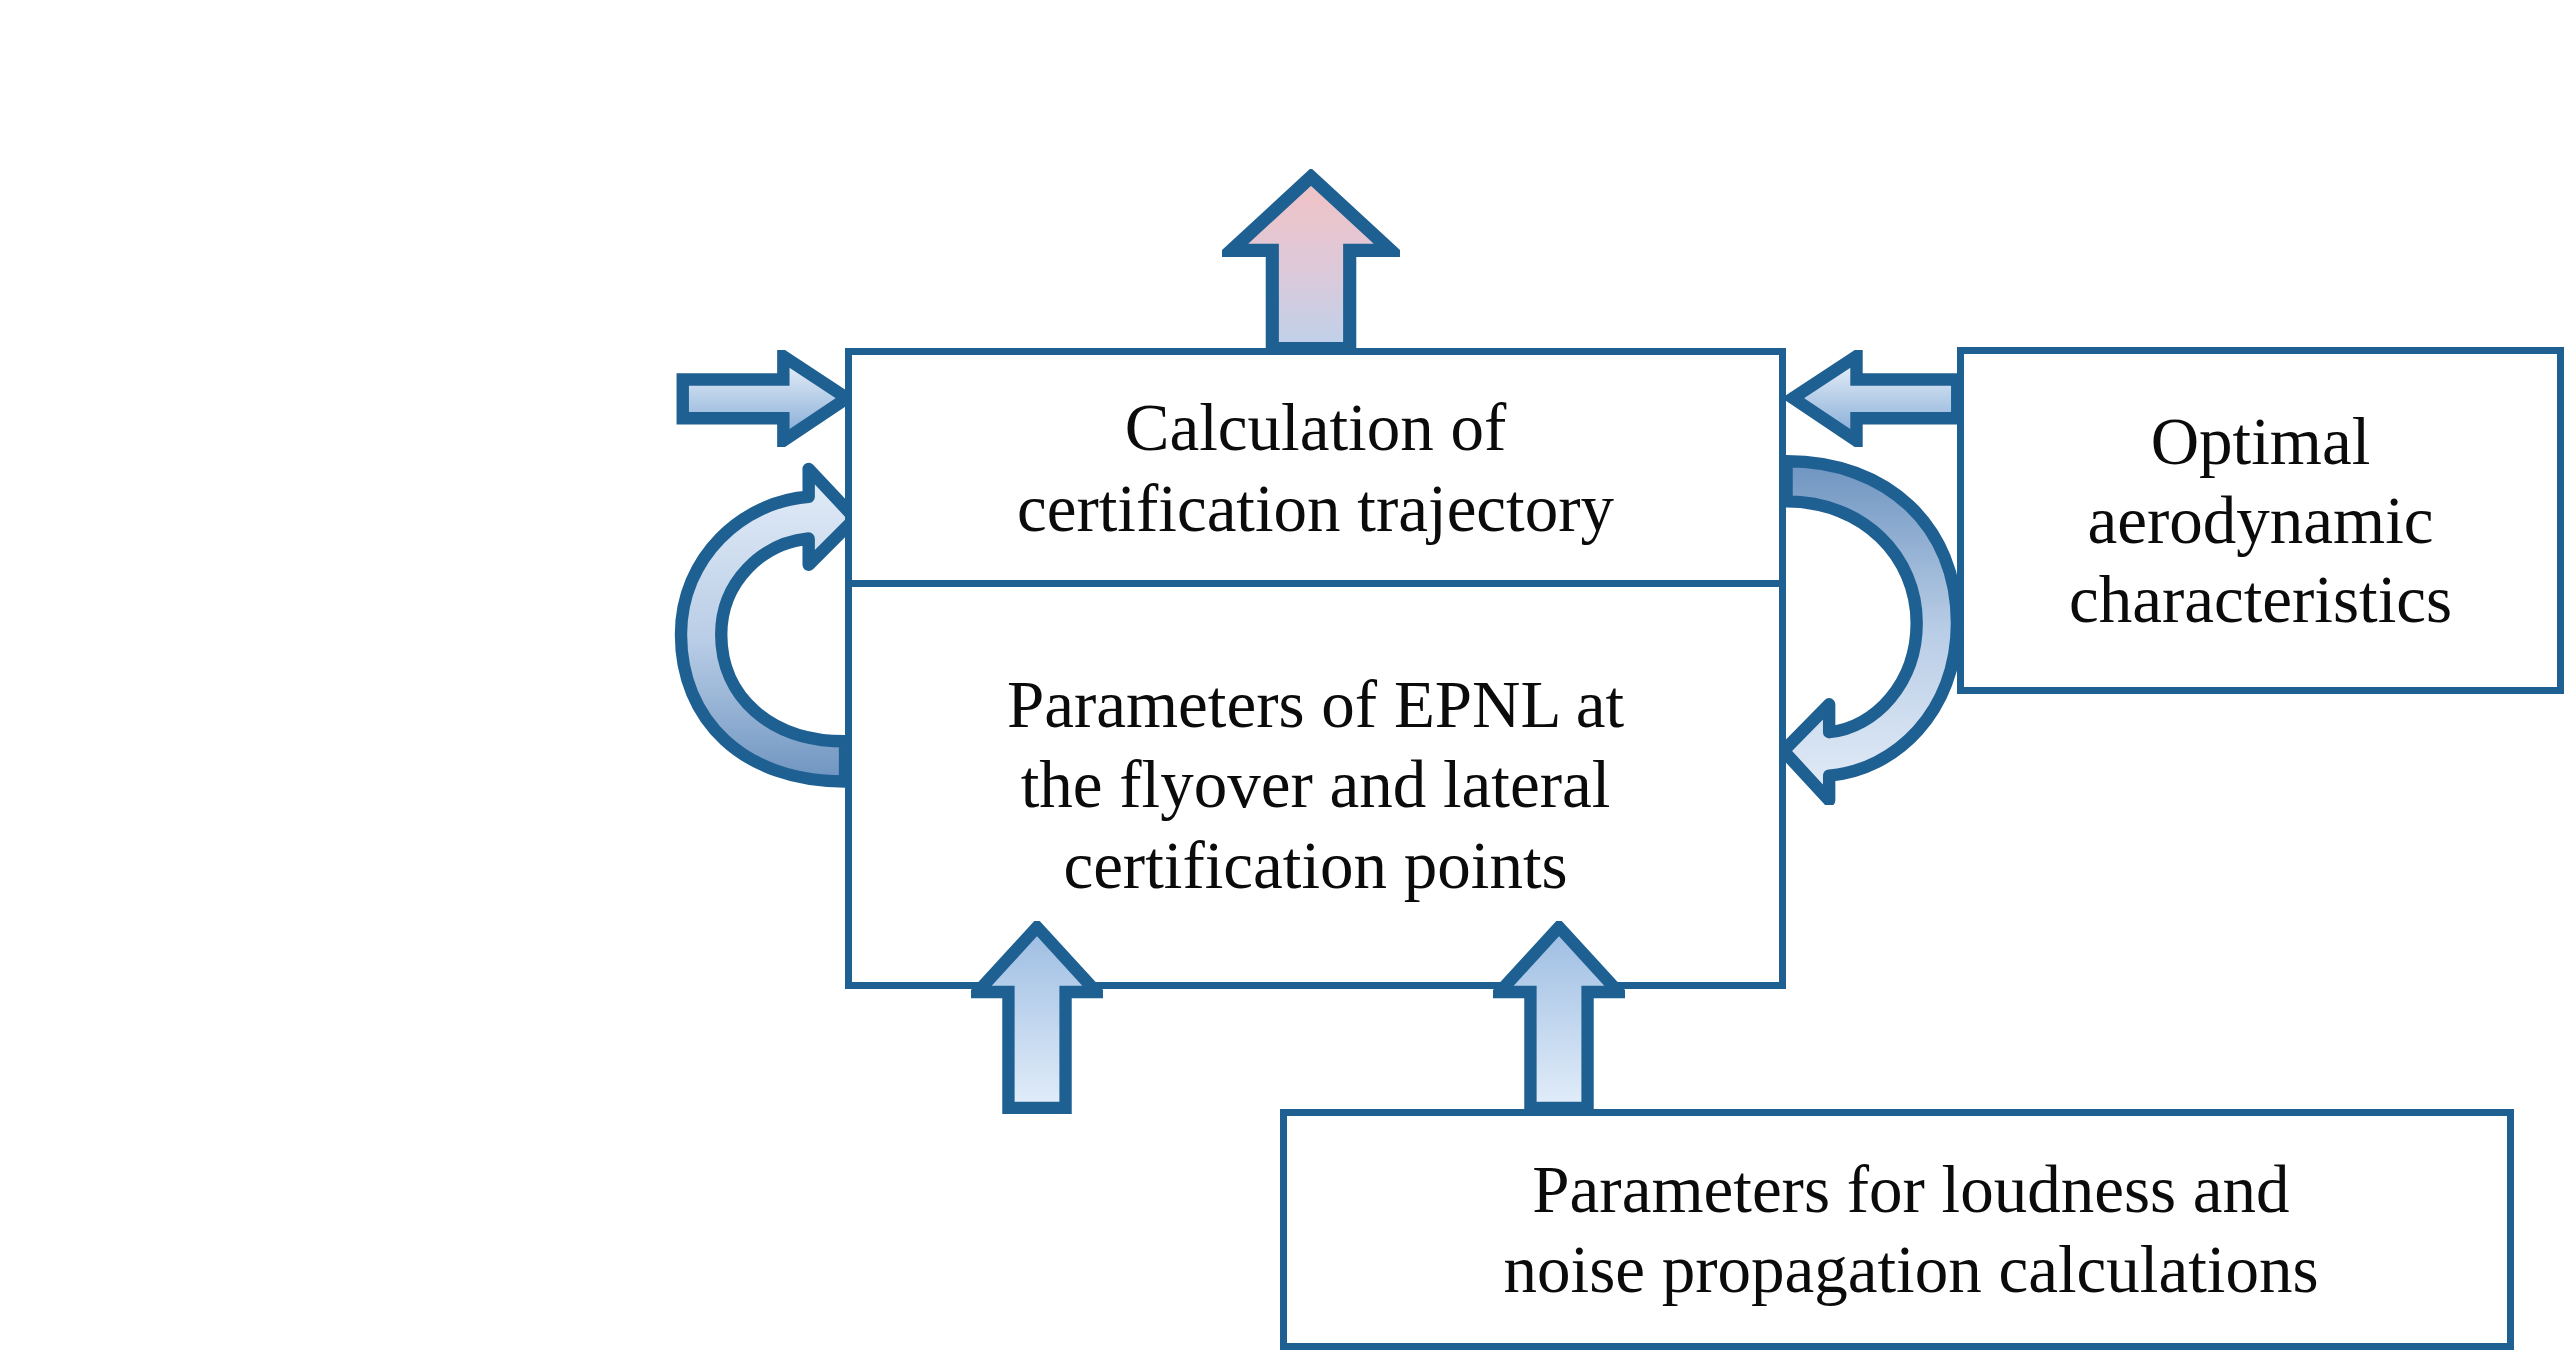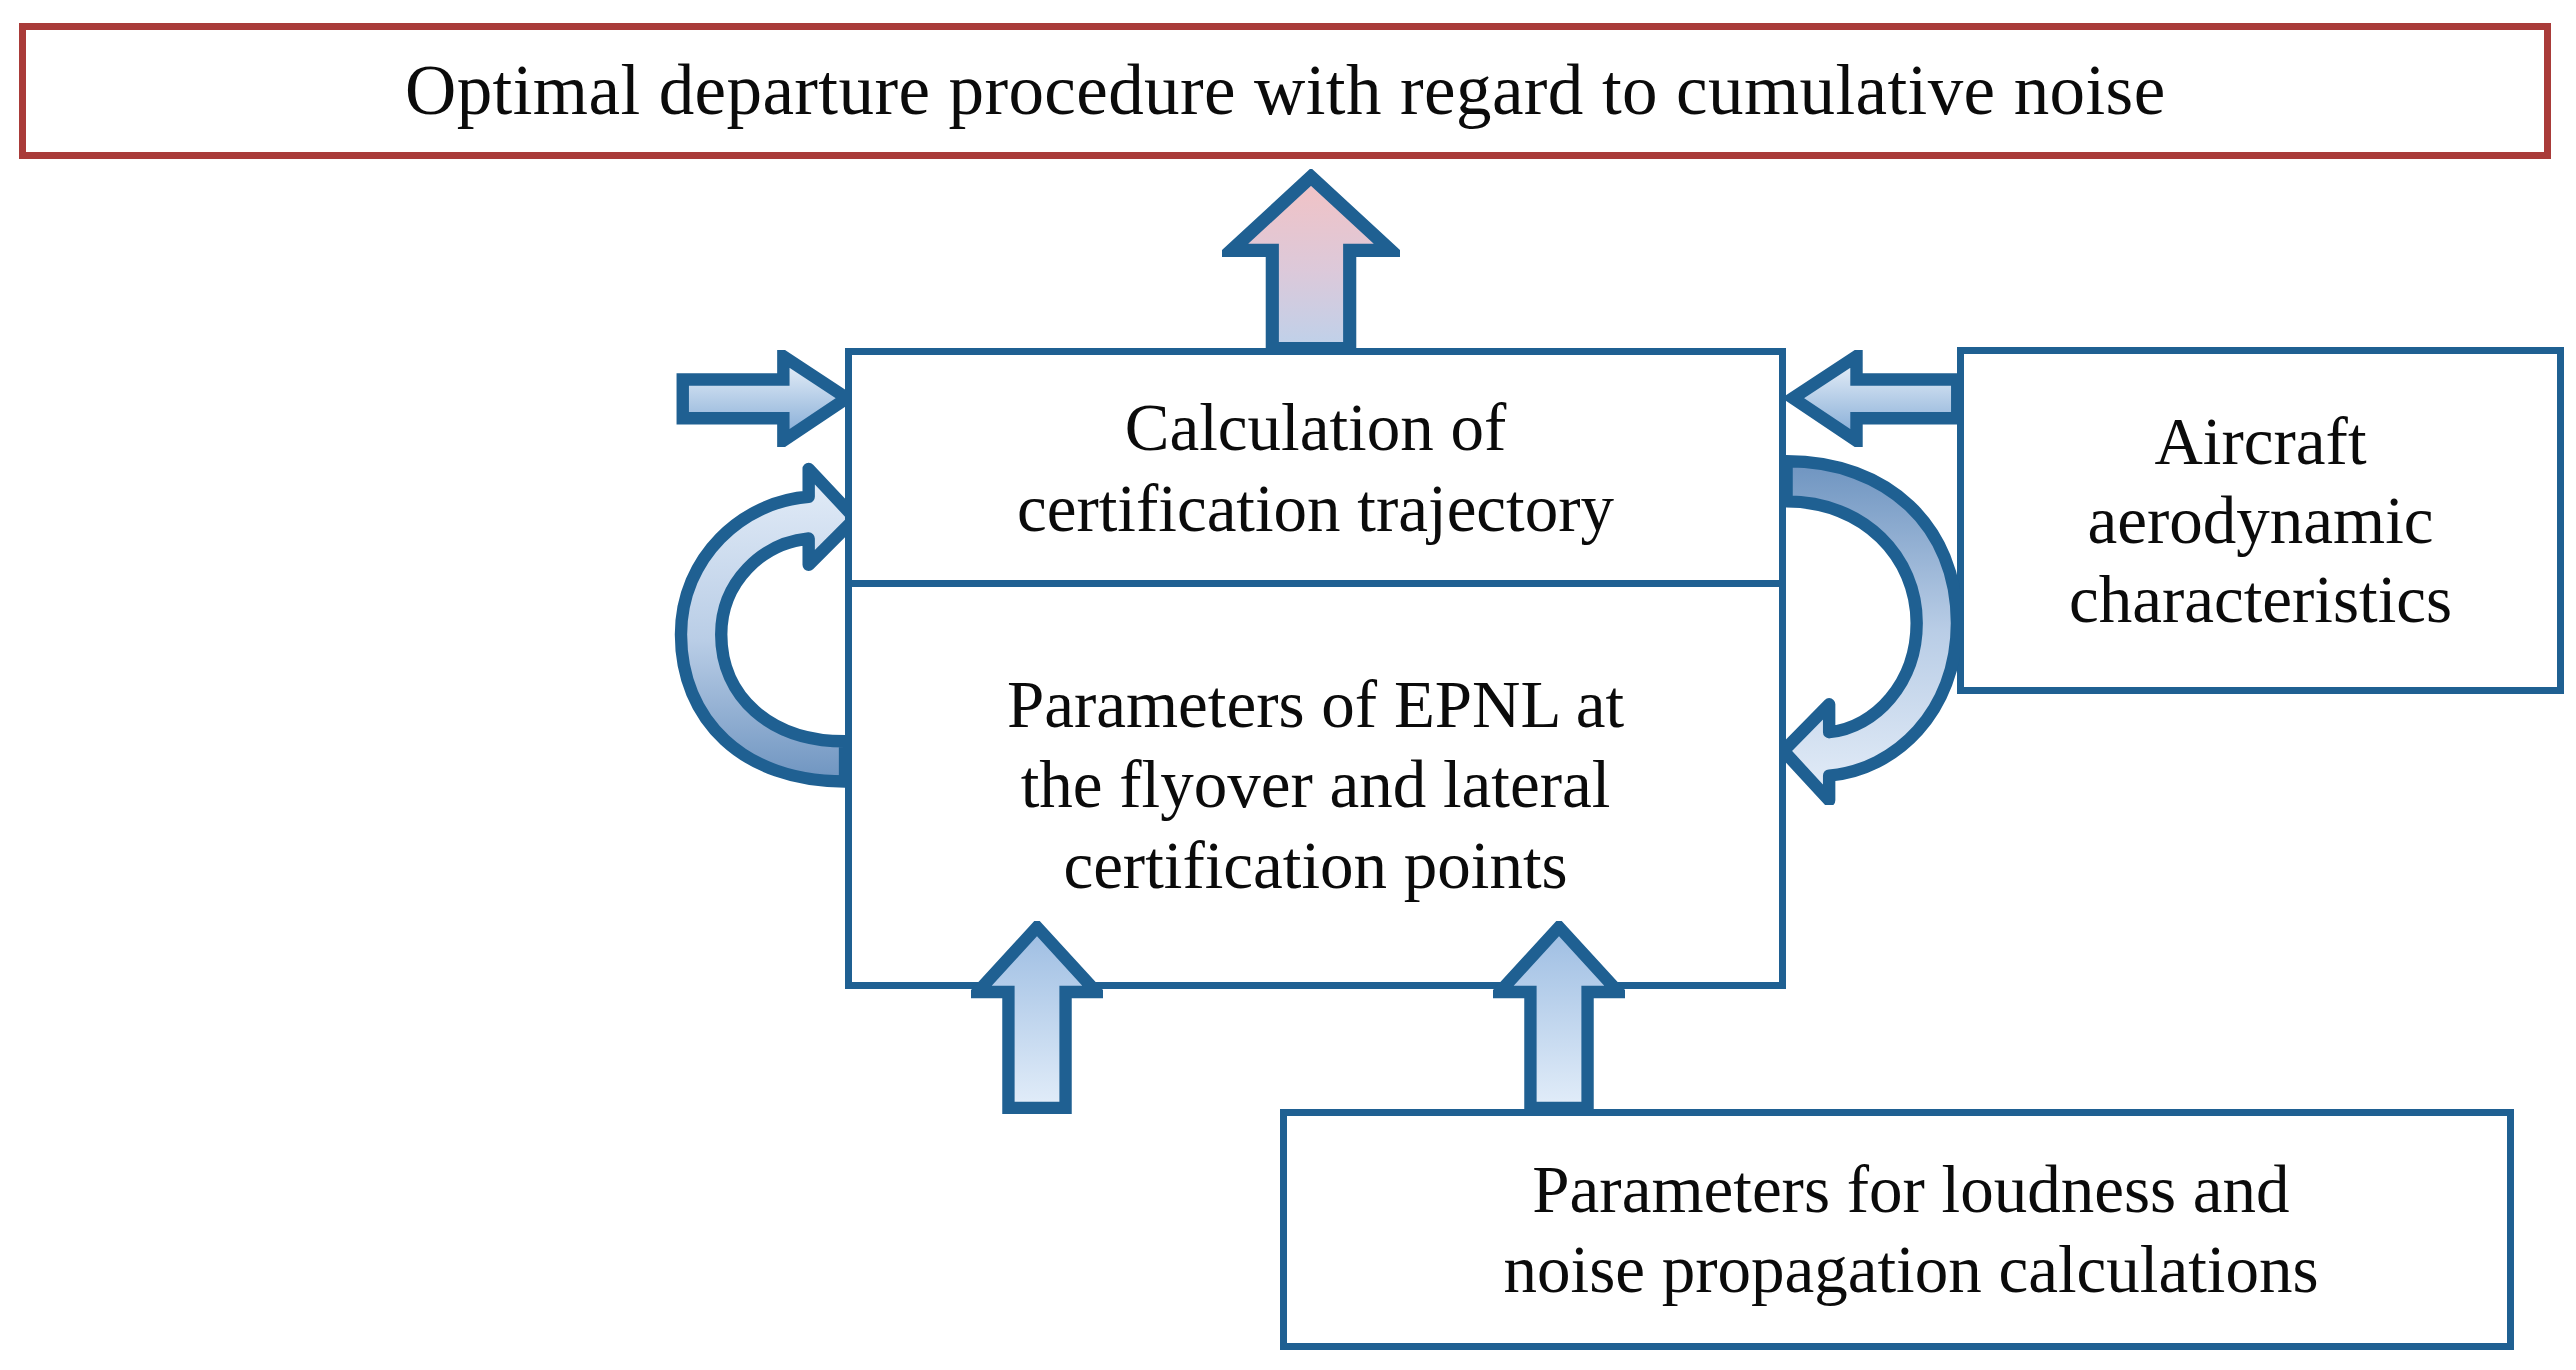--- a/index.html
+++ b/index.html
@@ -94,23 +94,20 @@
   #arrow-curve-left  { left:650px;  top:441px; width:209px; height:356px; }
   #arrow-curve-right { left:1771px; top:441px; width:217px; height:364px; }
   #arrow-up-bl    { left:971px; top:921px; width:132px; height:193px; }
   #arrow-up-br    { left:1493px; top:921px; width:132px; height:193px; }
 </style>
 </head>
 <body>
 
 <div id="root">
 
-  <div class="box" id="box-top" style="border-color: rgb(169, 59, 57);">
-    <span class="txt">Optimal departure procedure with regard to cumulative noise</span>
-  </div>
 
   <div class="arrow" id="arrow-up-top">
     <svg viewBox="0 0 230 240" width="178" height="186" aria-hidden="true">
       <defs>
         <linearGradient id="gradUpTop" x1="0" y1="0" x2="0" y2="1">
           <stop offset="0%" stop-color="#f3c2c4"></stop>
           <stop offset="55%" stop-color="#dcc9da"></stop>
           <stop offset="100%" stop-color="#bed1ea"></stop>
         </linearGradient>
       </defs>
@@ -125,21 +122,21 @@
         <linearGradient id="gradRightIn" x1="0" y1="0" x2="0" y2="1">
           <stop offset="0%" stop-color="#eef4fb"></stop>
           <stop offset="100%" stop-color="#7fa8d4"></stop>
         </linearGradient>
       </defs>
       <polygon points="10,38 140,38 140,8 222,62 140,117 140,88 10,88" fill="url(#gradRightIn)" stroke="#1f6092" stroke-width="16" stroke-linejoin="miter"></polygon>
     </svg>
   </div>
 
   <div class="box" id="box-right" style="border-color: rgb(31, 96, 146);">
-    <span class="txt">Aircraft
+    <span class="txt">Optimal
 aerodynamic
 characteristics</span>
   </div>
 
   <div class="arrow" id="arrow-left-in">
     <svg viewBox="0 0 240 125" width="186" height="97" aria-hidden="true">
       <defs>
         <linearGradient id="gradLeftIn" x1="0" y1="0" x2="0" y2="1">
           <stop offset="0%" stop-color="#eef4fb"></stop>
           <stop offset="100%" stop-color="#7fa8d4"></stop>

